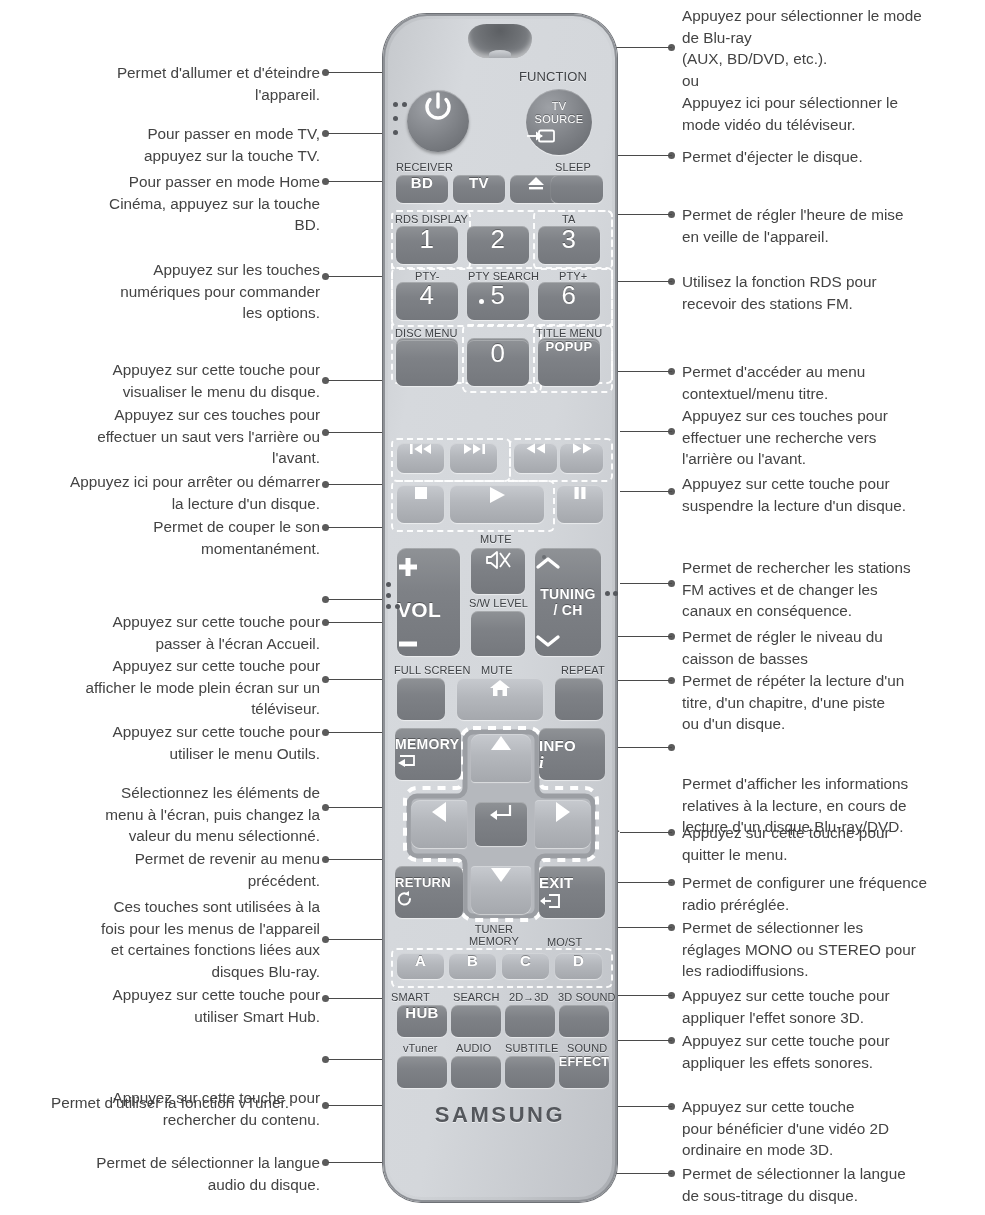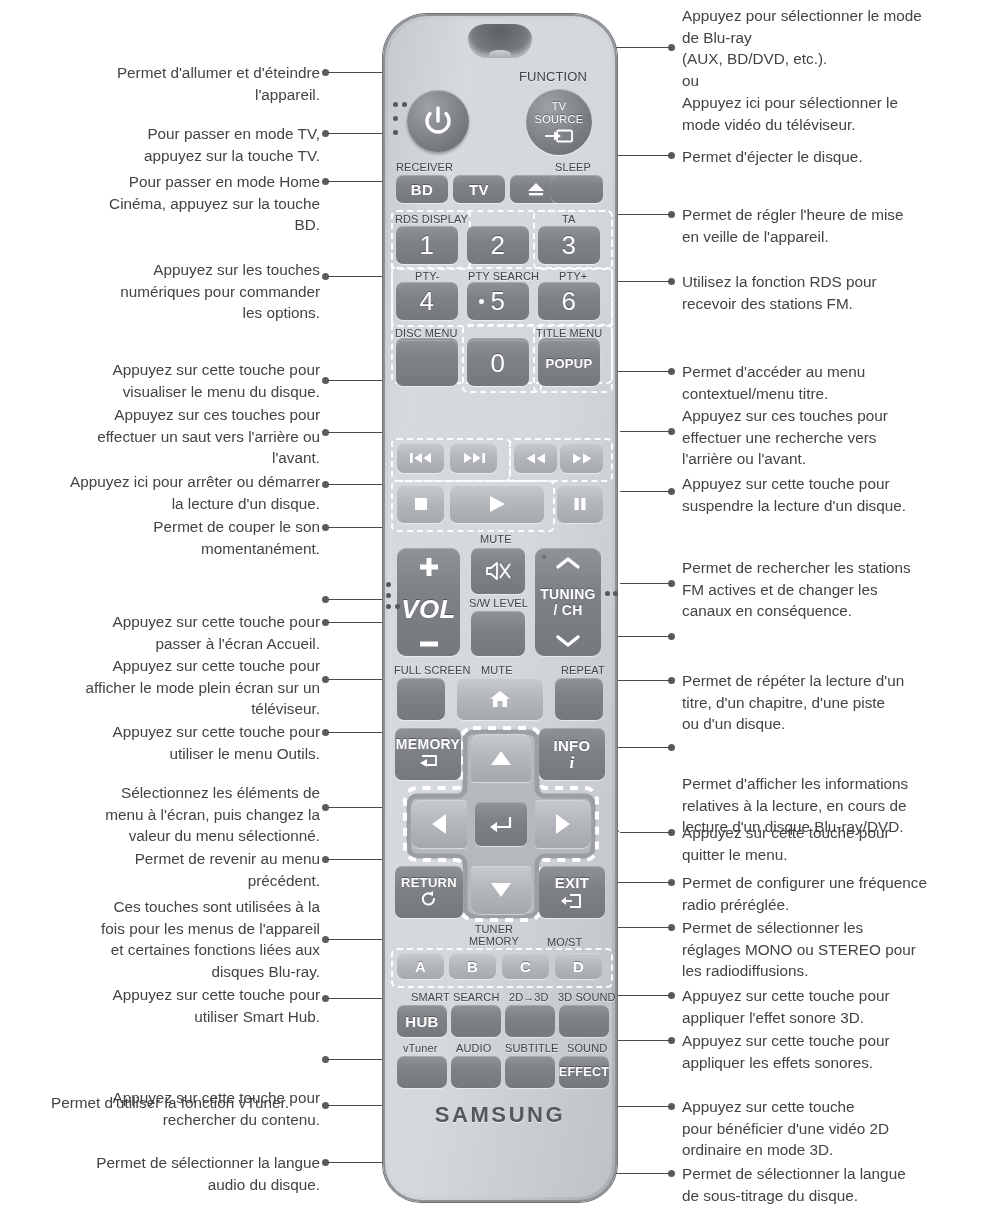--- a/index.html
+++ b/index.html
@@ -46,21 +46,21 @@
     width:22px;height:8px;border-radius:50% 50% 0 0;
     background:linear-gradient(#cfd2d6,#a9acb1);
   }
 
   
   .btn{
     position:absolute;box-sizing:border-box;
     background:linear-gradient(180deg,#8f9296 0%,#7e8186 40%,#75787d 100%);
     border-radius:7px;
     box-shadow:0 1px 1px rgba(255,255,255,.55), inset 0 1px 0 rgba(255,255,255,.22);
-    color:#ffffff;display:flex;align-items:center;justify-content:center;
+    color:#ffffff;display:flex;justify-content:center;
     font-size:12px;font-weight:bold;letter-spacing:.3px;line-height:1;
     text-shadow:0 -1px 0 rgba(0,0,0,.35);
   }
   .btn.light{
     background:linear-gradient(180deg,#c7cacf 0%,#b4b7bc 45%,#a5a8ad 100%);
     color:#ffffff;
   }
   .btn.round{border-radius:50%;}
   .btn.num{font-size:26px;font-weight:500;}
 
@@ -154,20 +154,22 @@
   <div class="callout right" style="left:682px;top:361px;width:296px;">Permet d'accéder au menu
 contextuel/menu titre.</div>
   <div class="callout right" style="left:682px;top:405px;width:296px;">Appuyez sur ces touches pour
 effectuer une recherche vers
 l'arrière ou l'avant.</div>
   <div class="callout right" style="left:682px;top:473px;width:296px;">Appuyez sur cette touche pour
 suspendre la lecture d'un disque.</div>
   <div class="callout right" style="left:682px;top:557px;width:296px;">Permet de rechercher les stations
 FM actives et de changer les
 canaux en conséquence.</div>
+  <div class="callout right" style="left:682px;top:626px;width:296px;">Permet de régler le niveau du
+caisson de basses</div>
   <div class="callout right" style="left:682px;top:670px;width:296px;">Permet de répéter la lecture d'un
 titre, d'un chapitre, d'une piste
 ou d'un disque.</div>
   <div class="callout right" style="left:682px;top:737px;width:296px;margin-top:36px;">Permet d'afficher les informations
 relatives à la lecture, en cours de
 lecture d'un disque Blu-ray/DVD.</div>
   <div class="callout right" style="left:682px;top:822px;width:296px;">Appuyez sur cette touche pour
 quitter le menu.</div>
   <div class="callout right" style="left:682px;top:872px;width:296px;">Permet de configurer une fréquence
 radio préréglée.</div>
@@ -466,21 +468,21 @@
           </svg>
       </div>
 
       <div class="lbl" style="left:97px;top:519px;">MUTE</div>
 
       <div class="btn" style="left:14px;top:534px;width:63px;height:108px;border-radius:9px;flex-direction:column;justify-content:space-between;padding:8px 0;">
         <svg width="22" height="22" viewBox="0 0 22 22" aria-hidden="true">
             <rect x="8.5" y="2" width="5" height="18" fill="#fff"></rect>
             <rect x="2" y="8.5" width="18" height="5" fill="#fff"></rect>
           </svg>
-        <span style="font-size:26px;font-weight:bold;font-style:italic;">VOL</span>
+        <span style="font-size:21px;font-weight:bold;">VOL</span>
         <svg width="22" height="8" viewBox="0 0 22 8" aria-hidden="true">
             <rect x="2" y="1.5" width="18" height="5" fill="#fff"></rect>
           </svg>
       </div>
 
       <div class="btn" style="left:88px;top:534px;width:54px;height:46px;">
         <svg width="28" height="24" viewBox="0 0 28 24" aria-hidden="true">
           <path d="M3 9h4l6-5v16l-6-5H3z" stroke="#fff" stroke-width="1.8" fill="none" stroke-linejoin="round"></path>
           <line x1="16" y1="5" x2="26" y2="19" stroke="#fff" stroke-width="1.8"></line>
           <line x1="26" y1="5" x2="16" y2="19" stroke="#fff" stroke-width="1.8"></line>
@@ -600,21 +602,21 @@
       <div class="btn light" style="left:66px;top:939px;width:47px;height:26px;font-size:15px;">
           <span>B</span>
         </div>
       <div class="btn light" style="left:119px;top:939px;width:47px;height:26px;font-size:15px;">
           <span>C</span>
         </div>
       <div class="btn light" style="left:172px;top:939px;width:47px;height:26px;font-size:15px;">
           <span>D</span>
         </div>
 
-      <div class="lbl" style="left:28px;top:977px;">SMART</div>
+      <div class="lbl" style="left:8px;top:977px;">SMART</div>
       <div class="lbl" style="left:70px;top:977px;">SEARCH</div>
       <div class="lbl" style="left:126px;top:977px;">2D→3D</div>
       <div class="lbl" style="left:175px;top:977px;">3D SOUND</div>
 
       <div class="btn" style="left:14px;top:991px;width:50px;height:32px;font-size:15px;">
           <span>HUB</span>
         </div>
       <div class="btn" style="left:68px;top:991px;width:50px;height:32px;"></div>
       <div class="btn" style="left:122px;top:991px;width:50px;height:32px;"></div>
       <div class="btn" style="left:176px;top:991px;width:50px;height:32px;"></div>

